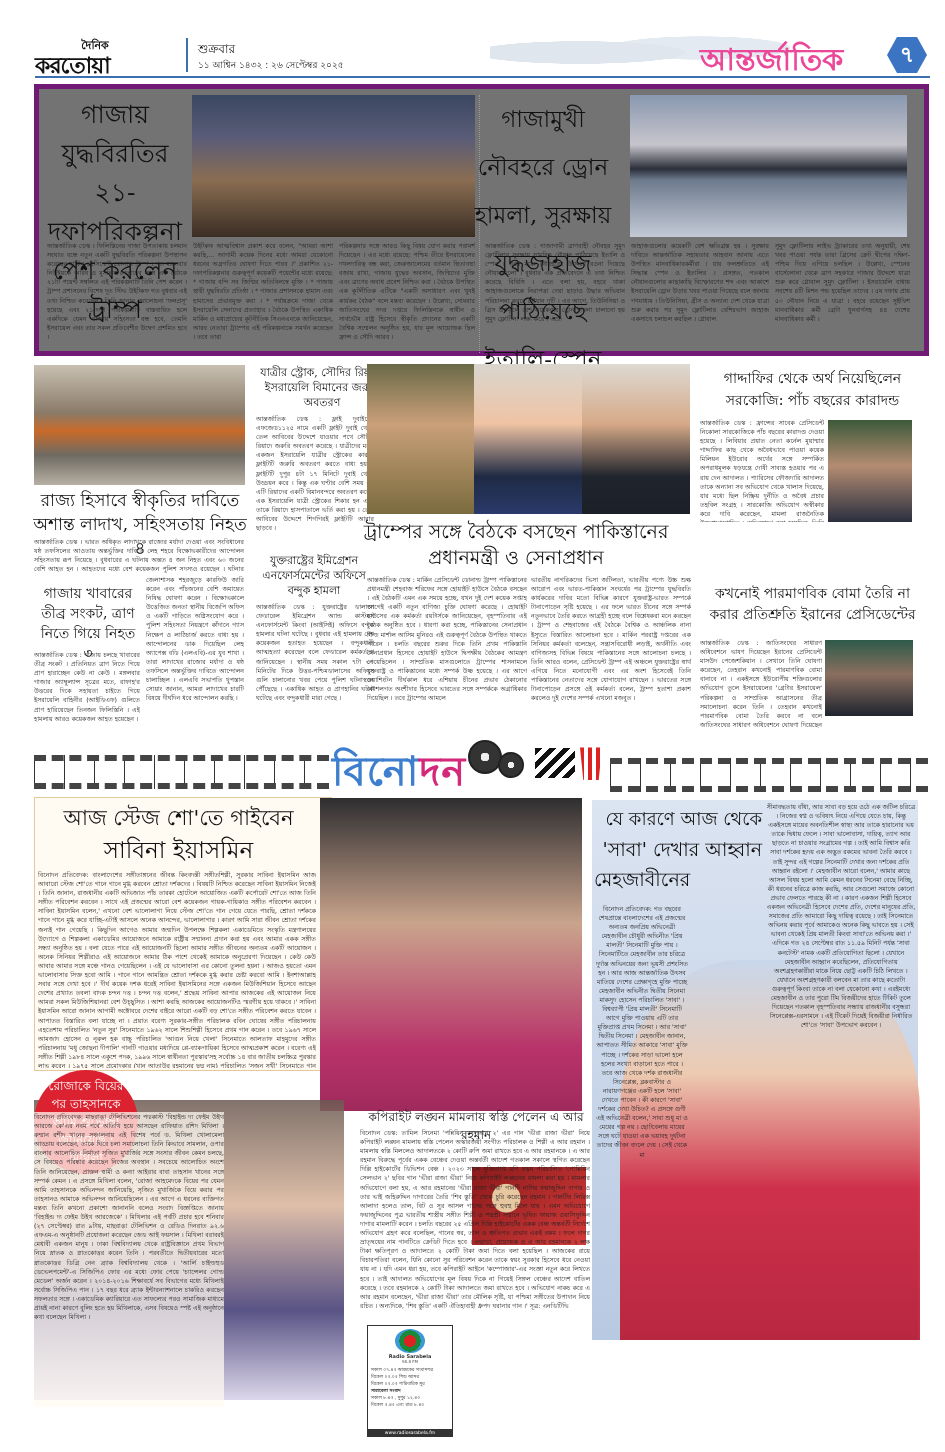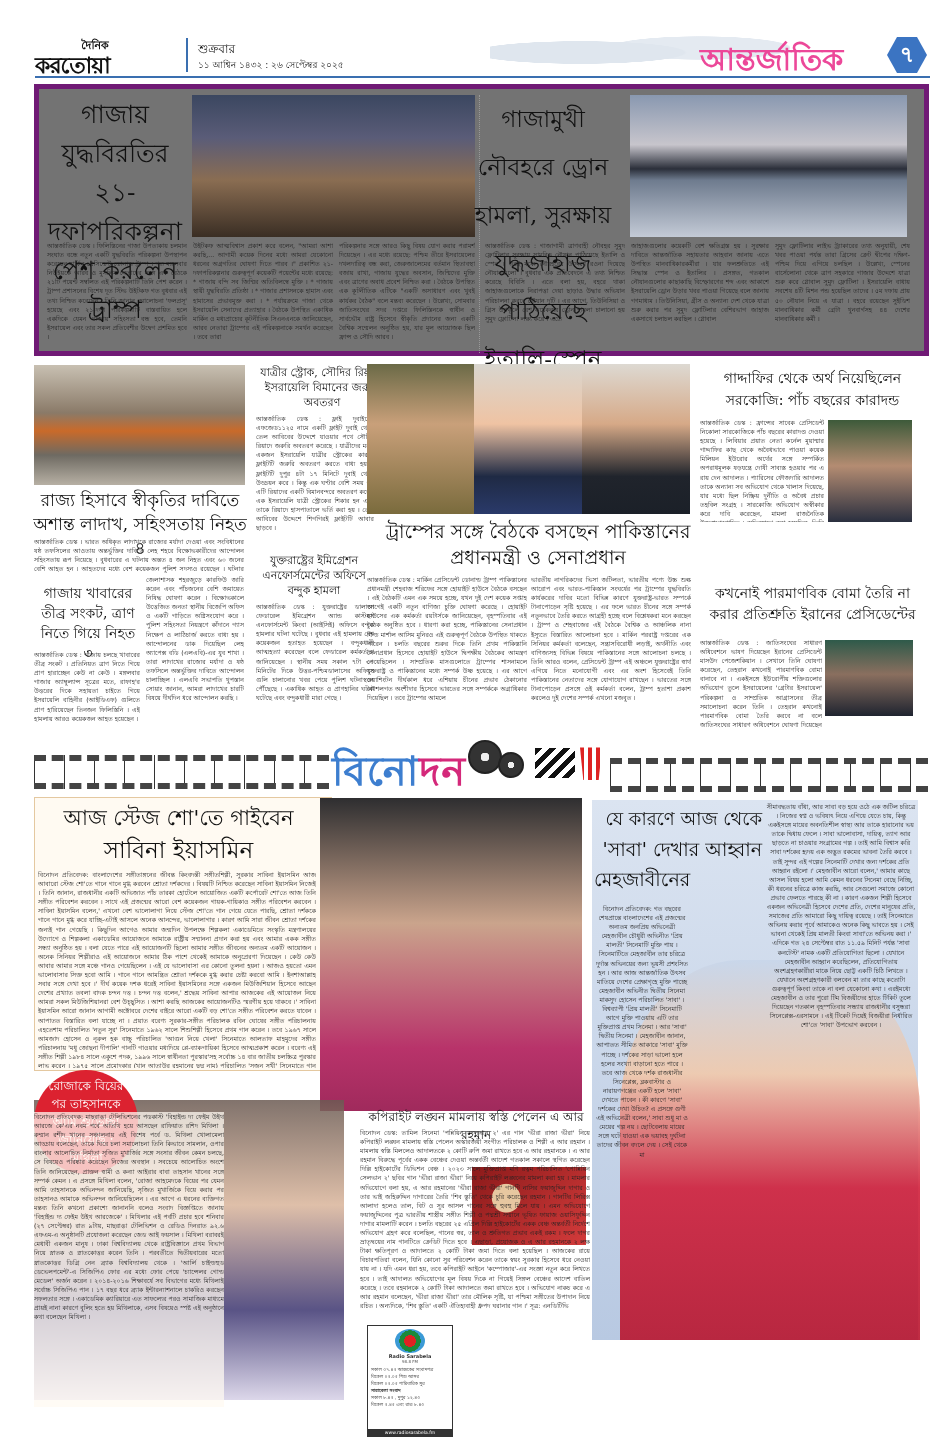--- a/index.html
+++ b/index.html
@@ -83,21 +83,21 @@
 
 <div class="abs head" style="left:252px;top:365px;width:140px;font-size:11px;line-height:15px">যাত্রীর স্ট্রোক, সৌদির রিয়াদে ইসরায়েলি বিমানের জরুরি অবতরণ</div>
 <div class="abs body-txt" style="left:256px;top:414px;width:118px;height:135px;overflow:hidden">আন্তর্জাতিক ডেস্ক : ফ্লাই দুবাইয়ের এফজেড১১২৫ নামে একটি ফ্লাইট দুবাই থেকে তেল আবিবের উদ্দেশে যাওয়ার পথে সৌদির রিয়াদে জরুরি অবতরণ করেছে । যাত্রীদের মধ্যে একজন ইসরায়েলি যাত্রীর স্ট্রোকের কারণে ফ্লাইটটি জরুরি অবতরণ করতে বাধ্য হয় । ফ্লাইটটি দুপুর ৪টা ১৭ মিনিটে দুবাই থেকে উড্ডয়ন করে । কিন্তু এক ঘণ্টার বেশি সময় পর এটি রিয়াদের একটি বিমানবন্দরে অবতরণ করে । এক ইসরায়েলি যাত্রী স্ট্রোকের শিকার হন এবং তাকে রিয়াদে হাসপাতালে ভর্তি করা হয় । তেল আবিবের উদ্দেশে শিগগিরই ফ্লাইটটি আবার ছাড়বে ।</div>
 
 <div class="abs head" style="left:252px;top:553px;width:124px;font-size:11px;line-height:15px">যুক্তরাষ্ট্রের ইমিগ্রেশন এনফোর্সমেন্টের অফিসে বন্দুক হামলা</div>
 <div class="abs body-txt" style="left:256px;top:602px;width:118px;height:138px;overflow:hidden">আন্তর্জাতিক ডেস্ক : যুক্তরাষ্ট্রের ডালাসে ফেডারেল ইমিগ্রেশন অ্যান্ড কাস্টমস এনফোর্সমেন্ট কিংবা (আইসিই) অফিসে বন্দুক হামলার ঘটনা ঘটেছে । বুধবার এই হামলায় বেশ কয়েকজন হতাহত হয়েছেন । বন্দুকধারী আত্মহত্যা করেছেন বলে ফেডারেল কর্মকর্তারা জানিয়েছেন । স্থানীয় সময় সকাল ৭টা ৩০ মিনিটের দিকে উত্তর-পশ্চিমডালাসের অফিসে গুলি চালানোর খবর পেয়ে পুলিশ ঘটনাস্থলে পৌঁছেছে । একাধিক আহত ও প্রাণহানির ঘটনা ঘটেছে এবং বন্দুকধারী মারা গেছে ।</div>
 
 <div class="abs img img-gen" style="left:367px;top:364px;width:107px;height:150px"></div>
 <div class="abs img img-trump" style="left:474px;top:364px;width:108px;height:150px"></div>
 <div class="abs img img-sharif" style="left:582px;top:364px;width:108px;height:150px"></div>
-<div class="abs head" style="left:378px;top:518px;width:320px;font-size:19px;line-height:26px">ট্রাম্পের সঙ্গে বৈঠকে বসছেন পাকিস্তানের প্রধানমন্ত্রী ও সেনাপ্রধান</div>
+<div class="abs head" style="left:356px;top:518px;width:320px;font-size:19px;line-height:26px">ট্রাম্পের সঙ্গে বৈঠকে বসছেন পাকিস্তানের প্রধানমন্ত্রী ও সেনাপ্রধান</div>
 <div class="abs body-txt" style="left:367px;top:575px;width:160px;height:165px;overflow:hidden">আন্তর্জাতিক ডেস্ক : মার্কিন প্রেসিডেন্ট ডোনাল্ড ট্রাম্প পাকিস্তানের প্রধানমন্ত্রী শেহবাজ শরিফের সঙ্গে হোয়াইট হাউসে বৈঠকে বসছেন । এই বৈঠকটি এমন এক সময়ে হচ্ছে, যখন দুই দেশ কয়েক সপ্তাহ আগেই একটি নতুন বাণিজ্য চুক্তি ঘোষণা করেছে । হোয়াইট হাউসের এক কর্মকর্তা রয়টার্সকে জানিয়েছেন, বৃহস্পতিবার এই বৈঠক অনুষ্ঠিত হবে । ধারণা করা হচ্ছে, পাকিস্তানের সেনাপ্রধান ফিল্ড মার্শাল আসিম মুনিরও এই গুরুত্বপূর্ণ বৈঠকে উপস্থিত থাকতে পারেন । চলতি বছরের শুরুর দিকে তিনি প্রথম পাকিস্তানি সেনাপ্রধান হিসেবে হোয়াইট হাউসে দ্বিপক্ষীয় বৈঠকের আমন্ত্রণ পেয়েছিলেন । সাম্প্রতিক মাসগুলোতে ট্রাম্পের শাসনামলে যুক্তরাষ্ট্র ও পাকিস্তানের মধ্যে সম্পর্ক উষ্ণ হয়েছে । এর আগে ওয়াশিংটন দীর্ঘকাল ধরে এশিয়ায় চীনের প্রভাব ঠেকানোর কৌশলগত অংশীদার হিসেবে ভারতের সঙ্গে সম্পর্ককে অগ্রাধিকার দিয়েছিল । তবে ট্রাম্পের আমলে</div>
 <div class="abs body-txt" style="left:531px;top:575px;width:160px;height:165px;overflow:hidden">ভারতীয় নাগরিকদের ভিসা জটিলতা, ভারতীয় পণ্যে উচ্চ শুল্ক আরোপ এবং ভারত-পাকিস্তান সংঘর্ষের পর ট্রাম্পের যুদ্ধবিরতি কার্যকরের দাবির মতো বিভিন্ন কারণে যুক্তরাষ্ট্র-ভারত সম্পর্কে টানাপোড়েন সৃষ্টি হয়েছে । এর ফলে ভারত চীনের সঙ্গে সম্পর্ক নতুনভাবে তৈরি করতে আগ্রহী হচ্ছে বলে বিশ্লেষকরা মনে করছেন । ট্রাম্প ও শেহবাজের এই বৈঠকে বৈশ্বিক ও আঞ্চলিক নানা ইস্যুতে বিস্তারিত আলোচনা হবে । মার্কিন পররাষ্ট্র দপ্তরের এক সিনিয়র কর্মকর্তা বলেছেন, সন্ত্রাসবিরোধী লড়াই, অর্থনীতি এবং বাণিজ্যসহ বিভিন্ন বিষয়ে পাকিস্তানের সঙ্গে আলোচনা চলছে । তিনি আরও বলেন, প্রেসিডেন্ট ট্রাম্প এই অঞ্চলে যুক্তরাষ্ট্রের স্বার্থ এগিয়ে নিতে মনোযোগী এবং এর অংশ হিসেবেই তিনি পাকিস্তানের নেতাদের সঙ্গে যোগাযোগ রাখছেন । ভারতের সঙ্গে টানাপোড়েন প্রসঙ্গে ওই কর্মকর্তা বলেন, ট্রাম্প হতাশা প্রকাশ করলেও দুই দেশের সম্পর্ক এখনো মজবুত ।</div>
 
 <div class="abs head" style="left:700px;top:367px;width:225px;font-size:14px;line-height:22px">গাদ্দাফির থেকে অর্থ নিয়েছিলেন সরকোজি: পাঁচ বছরের কারাদন্ড</div>
 <div class="abs img img-sarkozy" style="left:828px;top:420px;width:84px;height:102px"></div>
 <div class="abs body-txt" style="left:700px;top:418px;width:124px;height:104px;overflow:hidden">আন্তর্জাতিক ডেস্ক : ফ্রান্সের সাবেক প্রেসিডেন্ট নিকোলা সারকোজিকে পাঁচ বছরের কারাদণ্ড দেওয়া হয়েছে । লিবিয়ার প্রয়াত নেতা কর্নেল মুয়াম্মার গাদ্দাফির কাছ থেকে অবৈধভাবে পাওয়া কয়েক মিলিয়ন ইউরোর অর্থের সঙ্গে সম্পর্কিত অপরাধমূলক ষড়যন্ত্রে দোষী সাব্যস্ত হওয়ার পর এ রায় দেন আদালত । প্যারিসের ফৌজদারি আদালত তাকে অন্যান্য সব অভিযোগ থেকে খালাস দিয়েছে, যার মধ্যে ছিল নিষ্ক্রিয় দুর্নীতি ও অবৈধ প্রচার তহবিল সংগ্রহ । সারকোজি অভিযোগ অস্বীকার করে দাবি করেছেন, মামলা রাজনৈতিক উদ্দেশ্যপ্রণোদিত । অভিযোগে বলা হয়েছিল, তিনি ২০০৭ সালের নির্বাচনী প্রচারণার অর্থায়নে গাদ্দাফির কাছ থেকে পাওয়া অর্থ ব্যবহার করেছিলেন । অভিযোগকারী পক্ষ জানায়, এর বিনিময়ে সারকোজি গাদ্দাফিকে পশ্চিমা দেশগুলোর কাছে তার "একঘরে ভাবমূর্তি" কাটাতে সহায়তা করার প্রতিশ্রুতি দিয়েছিলেন । ৭০ বছর বয়সী সারকোজি ২০০৭ থেকে ২০১২ পর্যন্ত ফ্রান্সের প্রেসিডেন্ট ছিলেন ।</div>
 
 <div class="abs head" style="left:700px;top:583px;width:225px;font-size:14px;line-height:21px">কখনোই পারমাণবিক বোমা তৈরি না করার প্রতিশ্রুতি ইরানের প্রেসিডেন্টের</div>
 <div class="abs img img-iran" style="left:825px;top:640px;width:88px;height:76px"></div>
 <div class="abs body-txt" style="left:700px;top:638px;width:122px;height:90px;overflow:hidden">আন্তর্জাতিক ডেস্ক : জাতিসংঘের সাধারণ অধিবেশনে ভাষণ দিয়েছেন ইরানের প্রেসিডেন্ট মাসউদ পেজেশকিয়ান । সেখানে তিনি ঘোষণা করেছেন, তেহরান কখনোই পারমাণবিক বোমা বানাবে না । একইসঙ্গে ইউরোপীয় শক্তিগুলোর অভিযোগ তুলে ইসরায়েলের 'গ্রেটার ইসরায়েল' পরিকল্পনা ও সাম্প্রতিক আগ্রাসনের তীব্র সমালোচনা করেন তিনি । তেহরান কখনোই পারমাণবিক বোমা তৈরি করবে না বলে জাতিসংঘের সাধারণ অধিবেশনে ঘোষণা দিয়েছেন দেশটির প্রেসিডেন্ট মাসউদ পেজেশকিয়ান ।</div>

